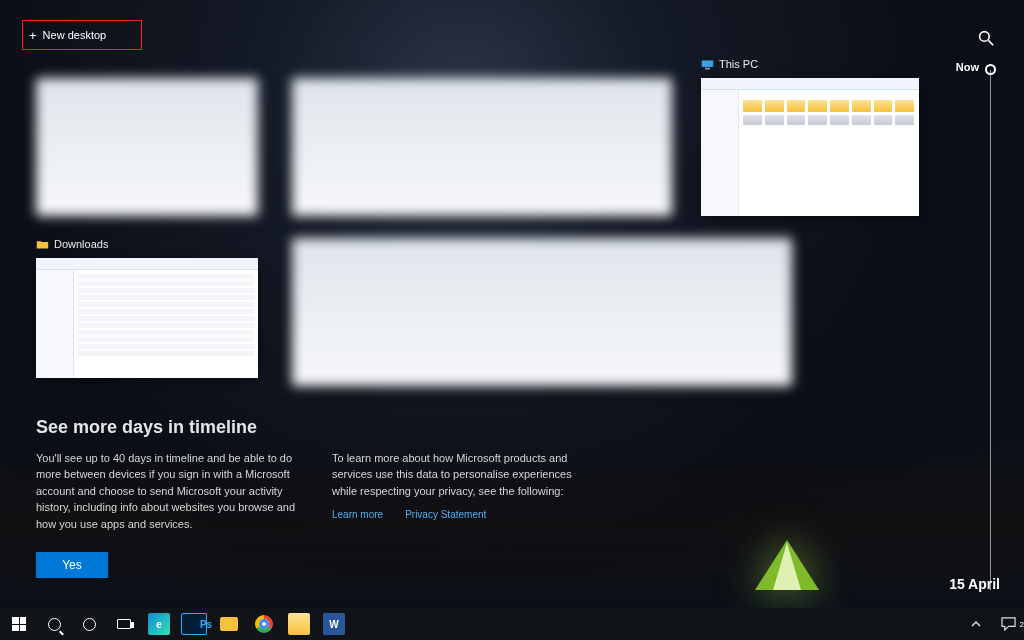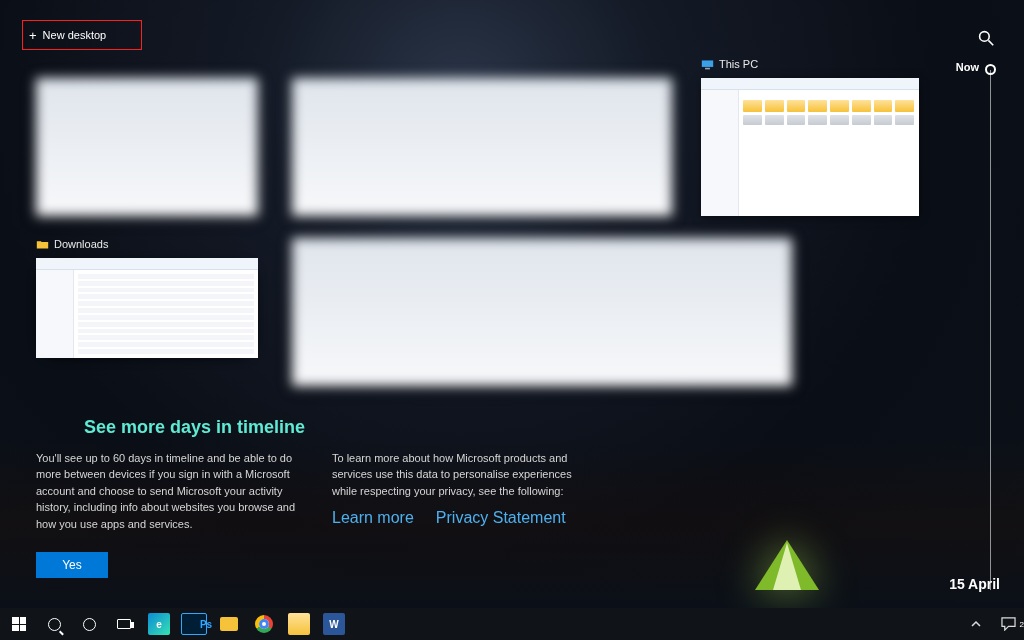--- a/index.html
+++ b/index.html
@@ -77,21 +77,21 @@
       top: -20px; left: 0;
       display: flex; gap: 5px; align-items: center;
       font-size: 11px;
       color: #e9e9e9;
     }
     .thumb-title .icon { width: 13px; height: 11px; }
 
     .t1 { top: 0;   left: 0;   width: 222px; height: 138px; }
     .t2 { top: 0;   left: 256px; width: 380px; height: 138px; }
     .t3 { top: 0;   left: 665px; width: 218px; height: 138px; }
-    .t4 { top: 180px; left: 0; width: 222px; height: 100px; border-radius: 22px; }
+    .t4 { top: 180px; left: 0; width: 222px; height: 120px; border-radius: 22px; }
     .t5 { top: 160px; left: 256px; width: 500px; height: 148px; }
 
     
     .explorer {
       position: absolute; inset: 0; background: #fff; font-size: 7px; color: #333;
     }
     .explorer .titlebar { height: 12px; background: #f0f5fb; border-bottom: 1px solid #d6e1ee; }
     .explorer .sidebar { position: absolute; left: 0; top: 12px; bottom: 0; width: 38px; background: #f6f8fb; border-right: 1px solid #e3e8ee; }
     .thispc .icons { position: absolute; left: 42px; top: 22px; right: 5px; display: grid; grid-template-columns: repeat(8, 1fr); gap: 3px; }
     .thispc .folder { width: 100%; height: 12px; background: linear-gradient(#ffe29a, #f6c23a); border-radius: 1px; }
@@ -99,24 +99,24 @@
     .downloads .list { position: absolute; left: 42px; top: 16px; right: 4px; bottom: 4px; display: flex; flex-direction: column; gap: 2px; }
     .downloads .row { height: 5px; background: #f3f5f8; }
 
     
     .panel {
       position: absolute;
       left: 36px; bottom: 62px;
       width: 780px;
       color: #eaeaea;
     }
-    .panel h2 { font-size: 18px; font-weight: 600; margin-bottom: 12px; color: #5eead4; margin-left: 48px; }
+    .panel h2 { font-size: 18px; font-weight: 600; margin-bottom: 12px; color: #e5e5e5; }
     .cols { display: flex; gap: 36px; }
     .cols p { font-size: 11px; line-height: 1.5; max-width: 260px; color: #d6d6d6; }
-    .links { margin-top: 10px; display: flex; gap: 22px; font-size: 16px; }
+    .links { margin-top: 10px; display: flex; gap: 22px; font-size: 10px; }
     .links span { color: #4db1f0; cursor: pointer; }
     .yes {
       margin-top: 20px;
       width: 72px; height: 26px;
       background: #0078d7;
       color: #fff;
       display: flex; align-items: center; justify-content: center;
       font-size: 12px; cursor: pointer; border: none;
     }
 
@@ -244,21 +244,21 @@
 
 <div class="now">Now</div>
 <div class="marker"></div>
 <div class="vline"></div>
 <div class="bottom-date">15 April</div>
 
 <div class="panel">
   <h2>See more days in timeline</h2>
   <div class="cols">
     <div>
-      <p>You'll see up to 60 days in timeline and be able to do more between devices if you sign in with a Microsoft account and choose to send Microsoft your activity history, including info about websites you browse and how you use apps and services.</p>
+      <p>You'll see up to 40 days in timeline and be able to do more between devices if you sign in with a Microsoft account and choose to send Microsoft your activity history, including info about websites you browse and how you use apps and services.</p>
       <button class="yes">Yes</button>
     </div>
     <div>
       <p>To learn more about how Microsoft products and services use this data to personalise experiences while respecting your privacy, see the following:</p>
       <div class="links">
         <span>Learn more</span>
         <span>Privacy Statement</span>
       </div>
     </div>
   </div>

